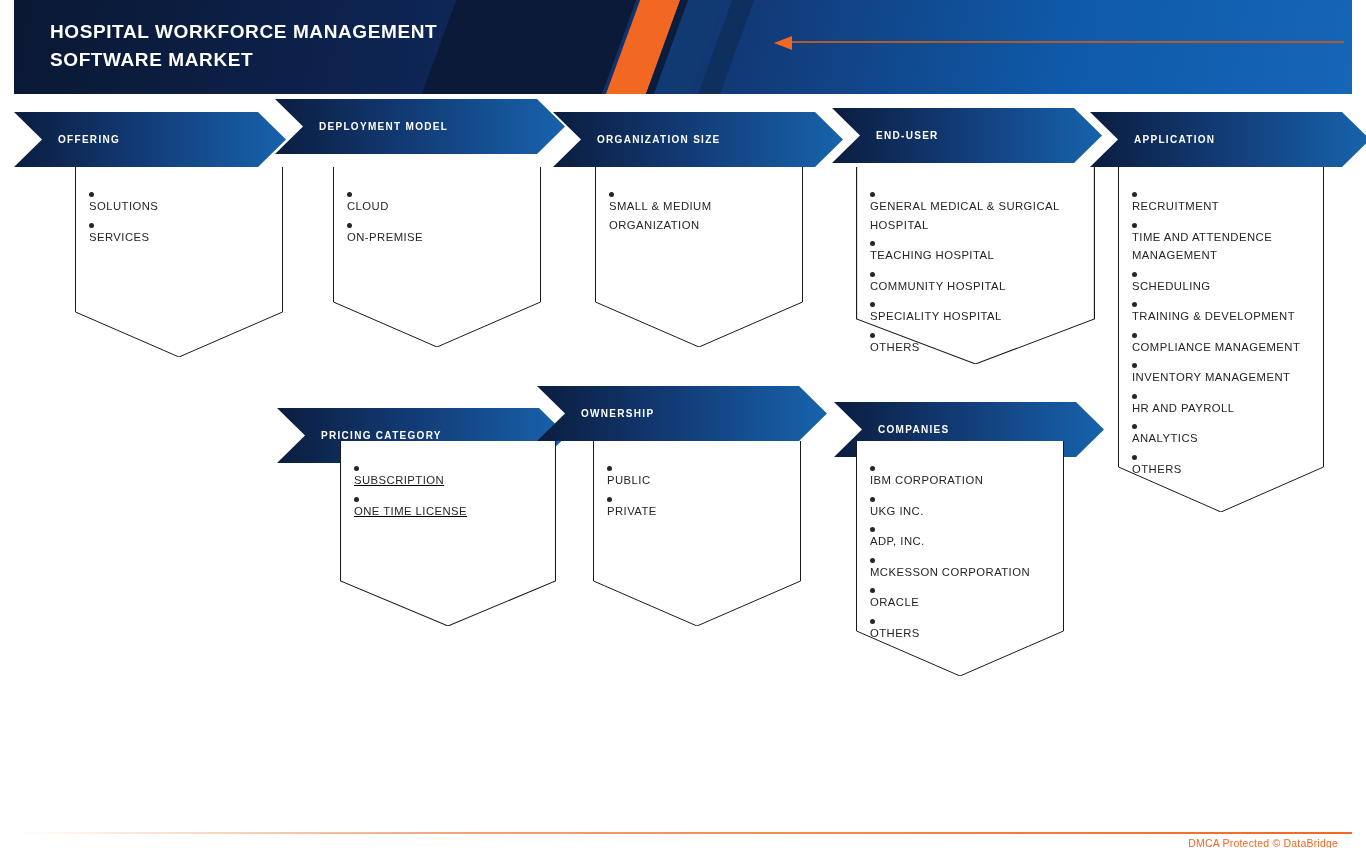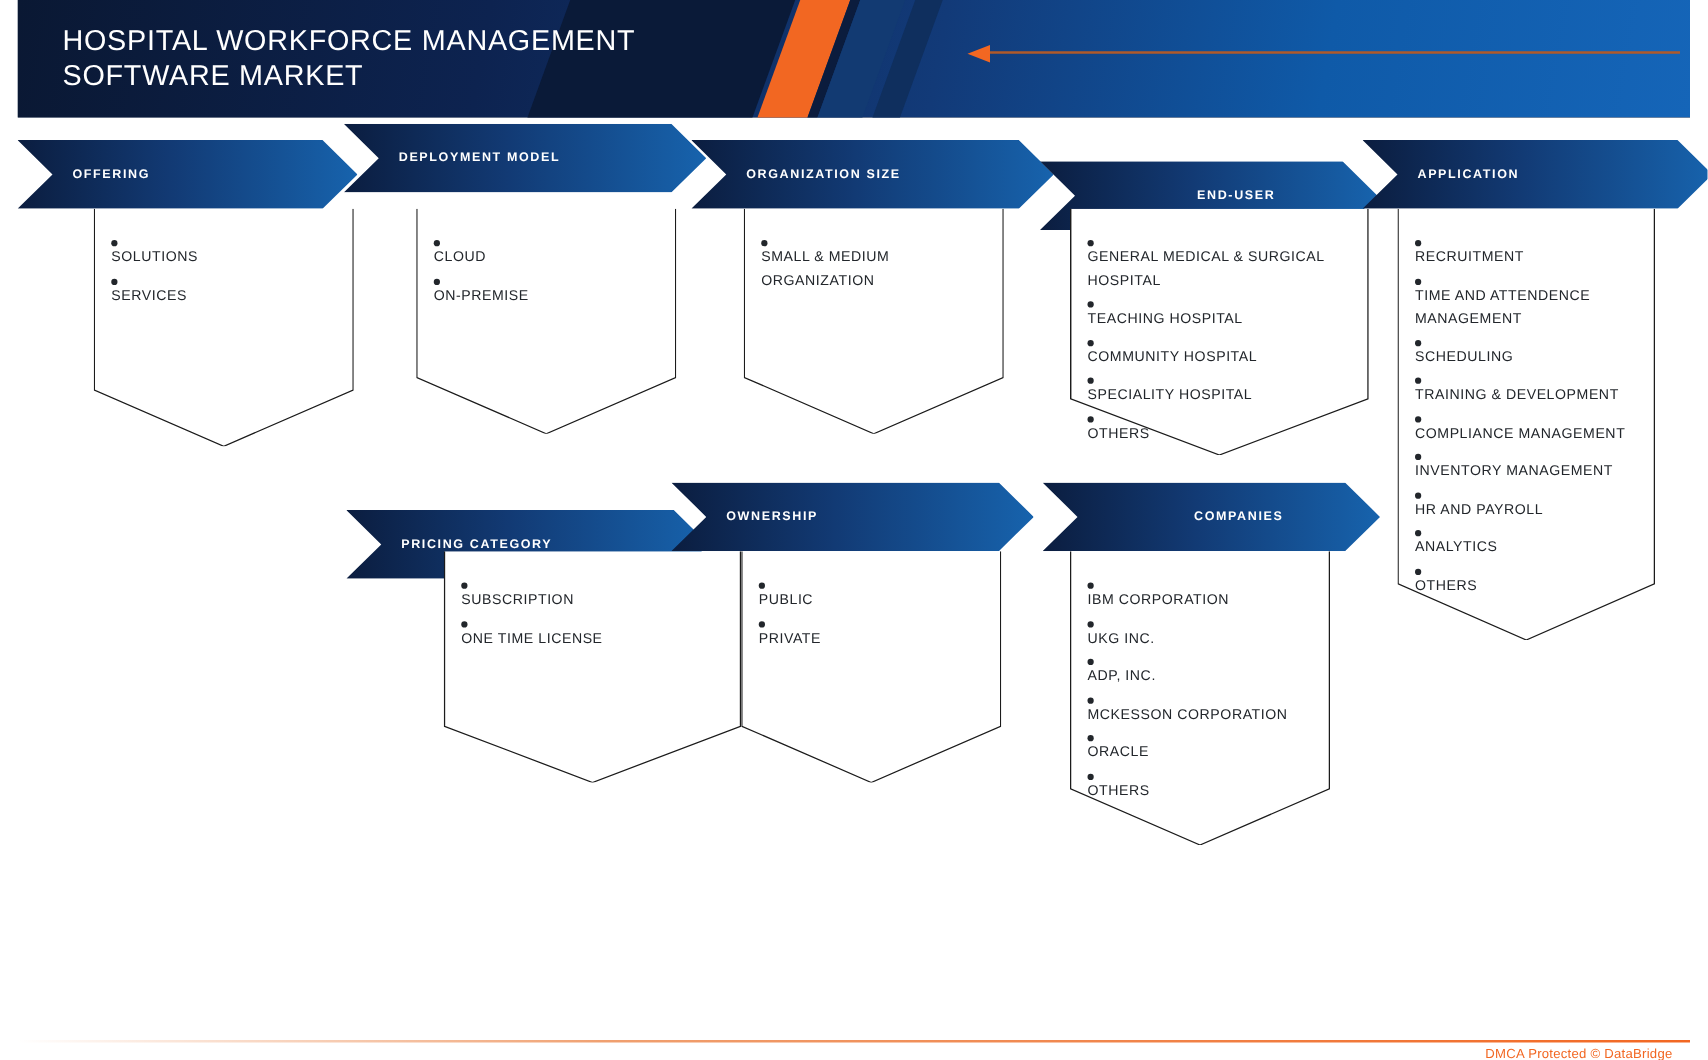--- a/index.html
+++ b/index.html
@@ -61,22 +61,22 @@
   .hdr-dark3 {
     left: 700px;
     width: 22px;
     background: #0f2f5e;
   }
   .header-title {
     position: absolute;
     left: 36px;
     top: 18px;
     color: #ffffff;
-    font-size: 23px;
-    font-weight: normal;
+    font-size: 19px;
+    font-weight: bold;
     letter-spacing: 0.6px;
     line-height: 28px;
     text-transform: uppercase;
     z-index: 5;
     white-space: pre-line;
   }
   .hdr-arrow {
     position: absolute;
     left: 760px;
     top: 36px;
@@ -249,21 +249,21 @@
       <svg class="card-shape" viewBox="0 0 208 180" preserveAspectRatio="none">
         <path d="M0.5,0 L0.5,135 L104,180 L207.5,135 L207.5,0" fill="#ffffff" stroke="#1b1b1b" stroke-width="1"></path>
       </svg>
       <div class="card-list">
         <div class="li">
           <span class="dot"></span>
           <span class="txt">SMALL &amp; MEDIUM ORGANIZATION</span>
         </div>
       </div>
     </div>
-    <div class="banner" style="left: 832px; top: 129px; width: 270px; justify-content: center;">
+    <div class="banner" style="left: 832px; top: 108px; width: 270px;">
       <span>END-USER</span>
     </div>
     <div class="card" style="left: 856px; top: 167px; width: 239px; height: 197px;">
       <svg class="card-shape" viewBox="0 0 208 197" preserveAspectRatio="none">
         <path d="M0.5,0 L0.5,152 L104,197 L207.5,152 L207.5,0" fill="#ffffff" stroke="#1b1b1b" stroke-width="1"></path>
       </svg>
       <div class="card-list">
         <div class="li">
           <span class="dot"></span>
           <span class="txt">GENERAL MEDICAL &amp; SURGICAL HOSPITAL</span>
@@ -328,21 +328,21 @@
         </div>
         <div class="li">
           <span class="dot"></span>
           <span class="txt">OTHERS</span>
         </div>
       </div>
     </div>
     <div class="banner" style="left: 277px; top: 408px; width: 290px; align-items: center;">
       <span>PRICING CATEGORY</span>
     </div>
-    <div class="card" style="left: 355px; top: 441px; width: 238px; height: 185px;">
+    <div class="card" style="left: 340px; top: 441px; width: 216px; height: 185px; text-decoration: underline;">
       <svg class="card-shape" viewBox="0 0 208 185" preserveAspectRatio="none">
         <path d="M0.5,0 L0.5,140 L104,185 L207.5,140 L207.5,0" fill="#ffffff" stroke="#1b1b1b" stroke-width="1"></path>
       </svg>
       <div class="card-list">
         <div class="li">
           <span class="dot"></span>
           <span class="txt">SUBSCRIPTION</span>
         </div>
         <div class="li">
           <span class="dot"></span>
@@ -361,21 +361,21 @@
         <div class="li">
           <span class="dot"></span>
           <span class="txt">PUBLIC</span>
         </div>
         <div class="li">
           <span class="dot"></span>
           <span class="txt">PRIVATE</span>
         </div>
       </div>
     </div>
-    <div class="banner" style="left: 834px; top: 386px; width: 270px; justify-content: center;">
+    <div class="banner" style="left: 834px; top: 402px; width: 270px;">
       <span>COMPANIES</span>
     </div>
     <div class="card" style="left: 856px; top: 441px; width: 208px; height: 235px;">
       <svg class="card-shape" viewBox="0 0 208 235" preserveAspectRatio="none">
         <path d="M0.5,0 L0.5,190 L104,235 L207.5,190 L207.5,0" fill="#ffffff" stroke="#1b1b1b" stroke-width="1"></path>
       </svg>
       <div class="card-list">
         <div class="li">
           <span class="dot"></span>
           <span class="txt">IBM CORPORATION</span>

